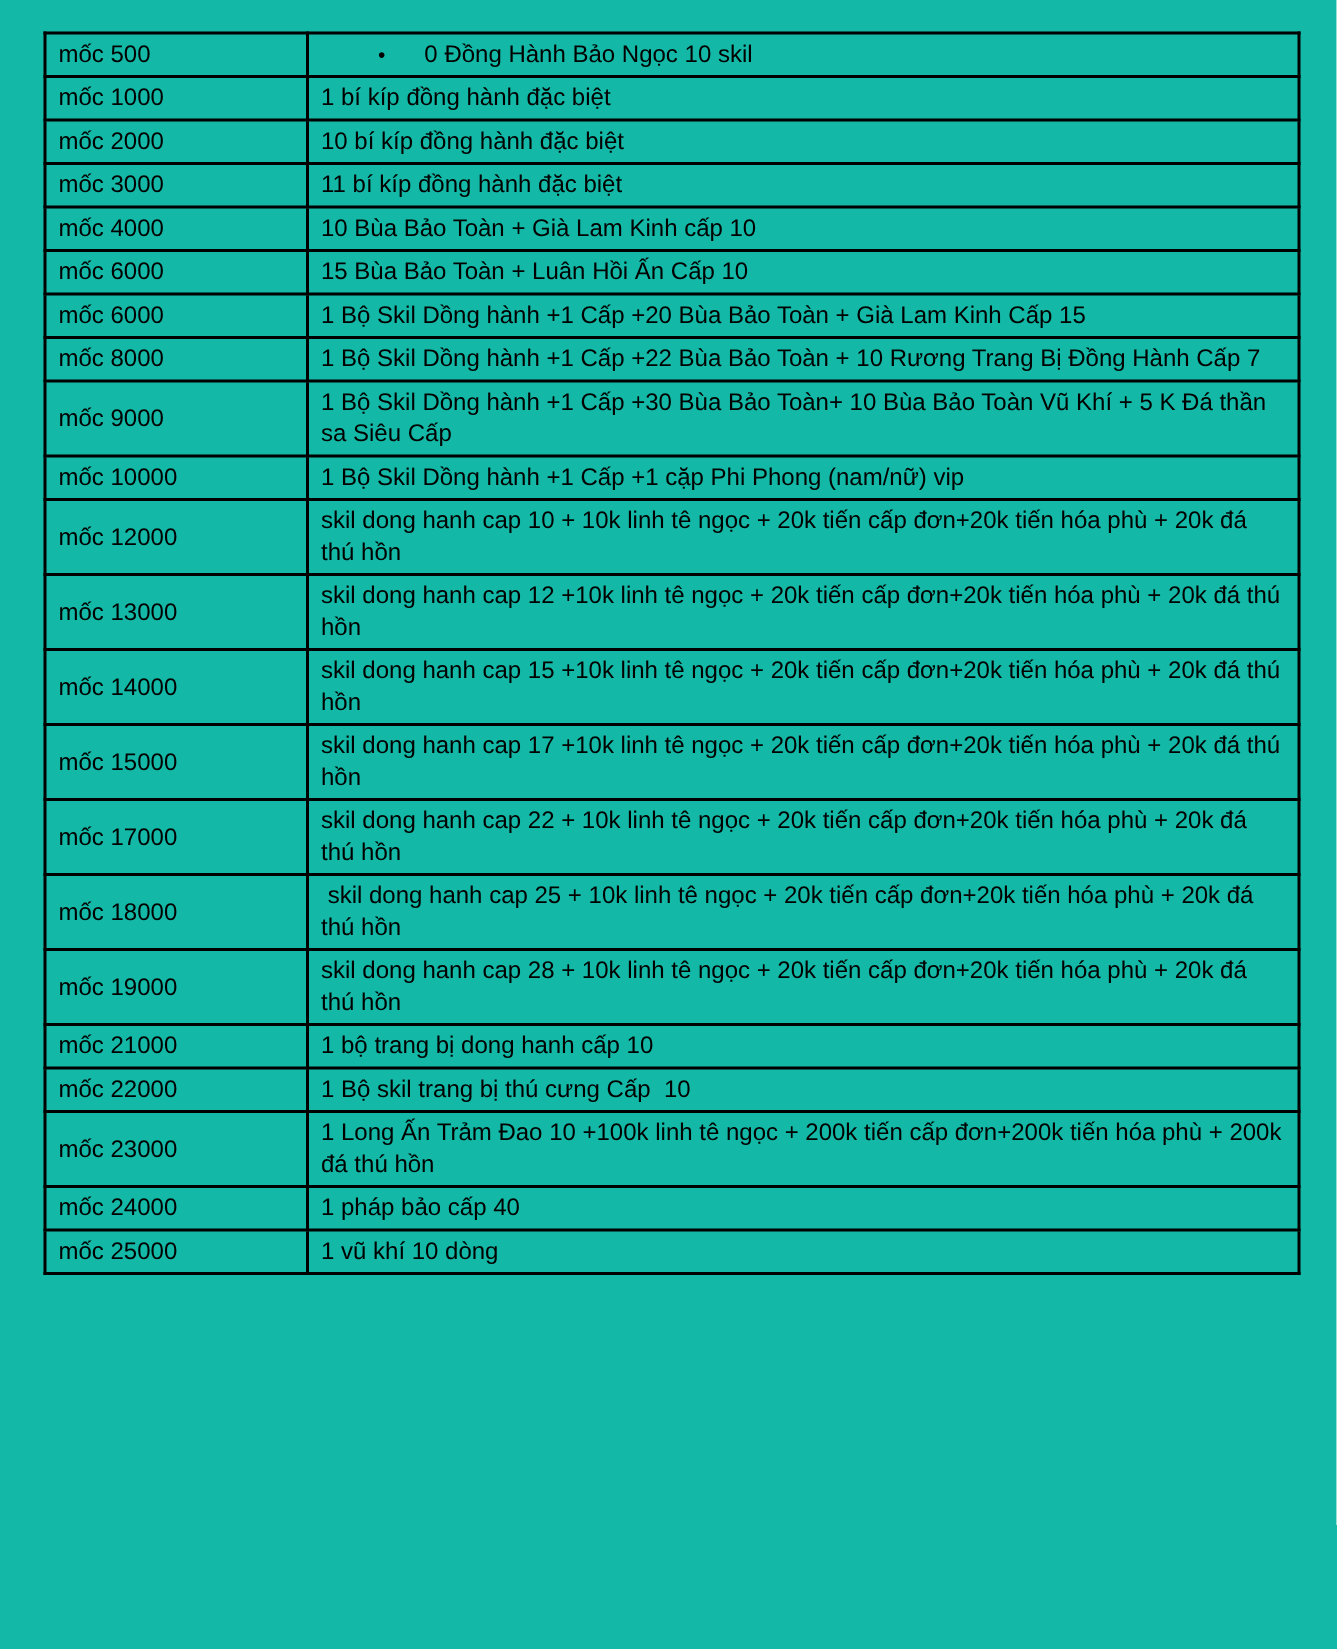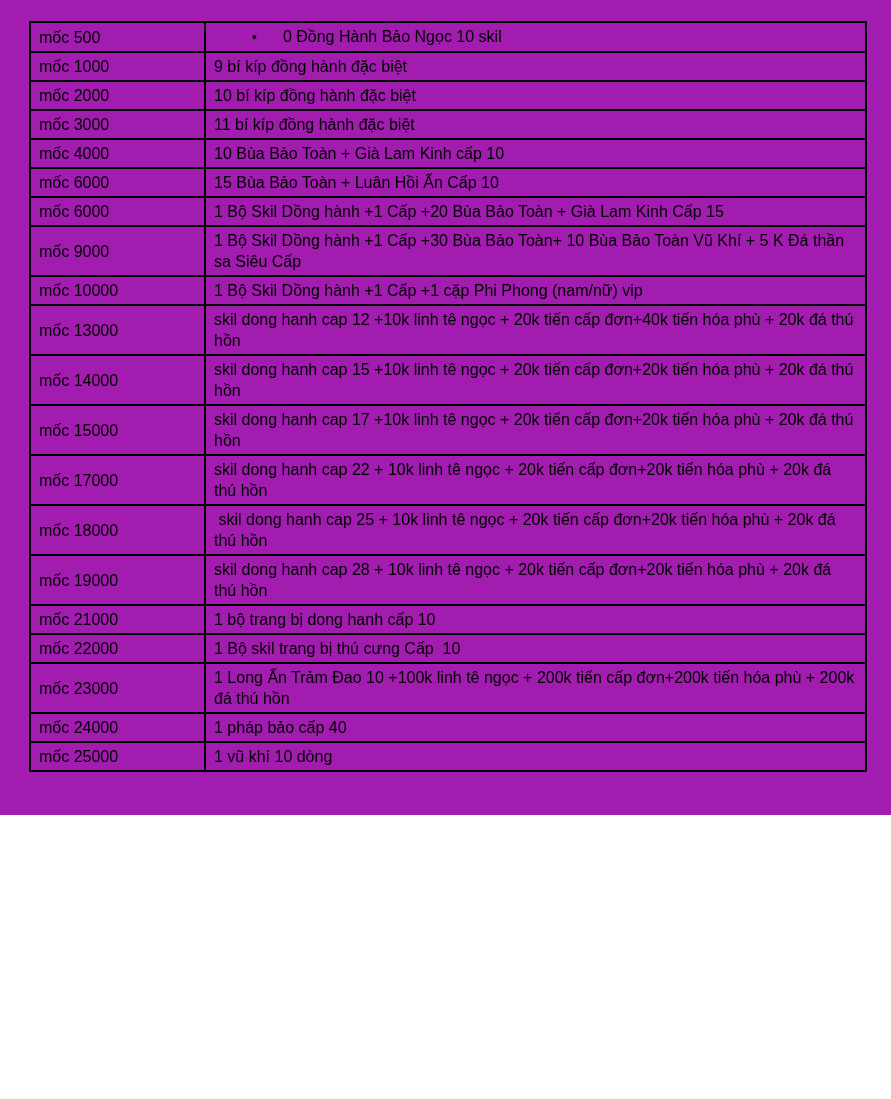--- a/index.html
+++ b/index.html
@@ -6,22 +6,22 @@
   html, body {
     width: 891px;
     height: 1099px;
     background: #ffffff;
     font-family: "Liberation Sans", sans-serif;
     color: #000000;
   }
   .page {
     position: relative;
     width: 891px;
-    height: 815px;
-    background: #a21caf;
+    height: 1099px;
+    background: #14b8a6;
     overflow: hidden;
   }
   table.milestone-table {
     position: absolute;
     left: 29px;
     top: 21px;
     width: 838px;
     border-collapse: collapse;
     table-layout: fixed;
   }
@@ -57,21 +57,21 @@
 
 <div class="page">
   <table class="milestone-table">
     <tbody>
         <tr>
           <td class="col-milestone">mốc 500</td>
           <td class="col-reward"><span class="bullet">•</span><span class="reward-text-after-bullet">0 Đồng Hành Bảo Ngọc 10 skil</span></td>
         </tr>
         <tr>
           <td class="col-milestone">mốc 1000</td>
-          <td class="col-reward">9 bí kíp đồng hành đặc biệt</td>
+          <td class="col-reward">1 bí kíp đồng hành đặc biệt</td>
         </tr>
         <tr>
           <td class="col-milestone">mốc 2000</td>
           <td class="col-reward">10 bí kíp đồng hành đặc biệt</td>
         </tr>
         <tr>
           <td class="col-milestone">mốc 3000</td>
           <td class="col-reward">11 bí kíp đồng hành đặc biệt</td>
         </tr>
         <tr>
@@ -80,30 +80,38 @@
         </tr>
         <tr>
           <td class="col-milestone">mốc 6000</td>
           <td class="col-reward">15 Bùa Bảo Toàn + Luân Hồi Ấn Cấp 10</td>
         </tr>
         <tr>
           <td class="col-milestone">mốc 6000</td>
           <td class="col-reward">1 Bộ Skil Dồng hành +1 Cấp +20 Bùa Bảo Toàn + Già Lam Kinh Cấp 15</td>
         </tr>
         <tr>
+          <td class="col-milestone">mốc 8000</td>
+          <td class="col-reward">1 Bộ Skil Dồng hành +1 Cấp +22 Bùa Bảo Toàn + 10 Rương Trang Bị Đồng Hành Cấp 7</td>
+        </tr>
+        <tr>
           <td class="col-milestone">mốc 9000</td>
           <td class="col-reward">1 Bộ Skil Dồng hành +1 Cấp +30 Bùa Bảo Toàn+ 10 Bùa Bảo Toàn Vũ Khí + 5 K Đá thần sa Siêu Cấp</td>
         </tr>
         <tr>
           <td class="col-milestone">mốc 10000</td>
           <td class="col-reward">1 Bộ Skil Dồng hành +1 Cấp +1 cặp Phi Phong (nam/nữ) vip</td>
         </tr>
         <tr>
+          <td class="col-milestone">mốc 12000</td>
+          <td class="col-reward">skil dong hanh cap 10 + 10k linh tê ngọc + 20k tiến cấp đơn+20k tiến hóa phù + 20k đá thú hồn</td>
+        </tr>
+        <tr>
           <td class="col-milestone">mốc 13000</td>
-          <td class="col-reward">skil dong hanh cap 12 +10k linh tê ngọc + 20k tiến cấp đơn+40k tiến hóa phù + 20k đá thú hồn</td>
+          <td class="col-reward">skil dong hanh cap 12 +10k linh tê ngọc + 20k tiến cấp đơn+20k tiến hóa phù + 20k đá thú hồn</td>
         </tr>
         <tr>
           <td class="col-milestone">mốc 14000</td>
           <td class="col-reward">skil dong hanh cap 15 +10k linh tê ngọc + 20k tiến cấp đơn+20k tiến hóa phù + 20k đá thú hồn</td>
         </tr>
         <tr>
           <td class="col-milestone">mốc 15000</td>
           <td class="col-reward">skil dong hanh cap 17 +10k linh tê ngọc + 20k tiến cấp đơn+20k tiến hóa phù + 20k đá thú hồn</td>
         </tr>
         <tr>

